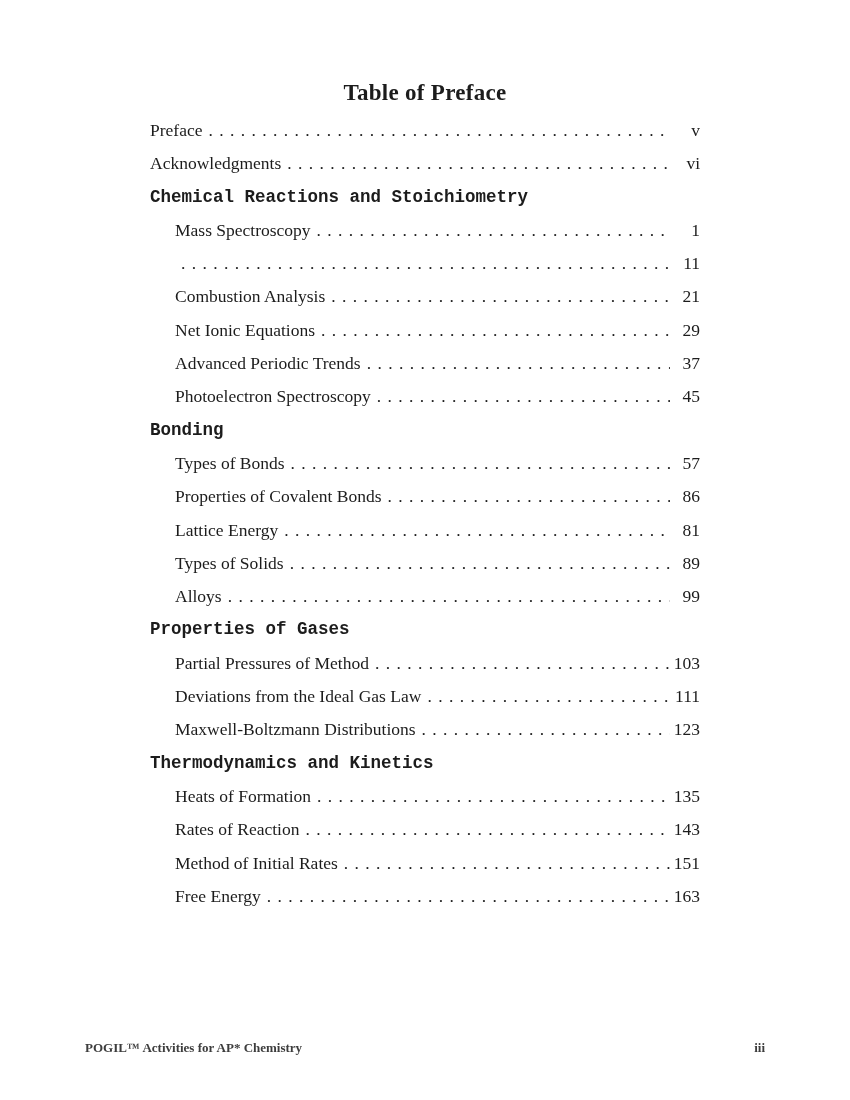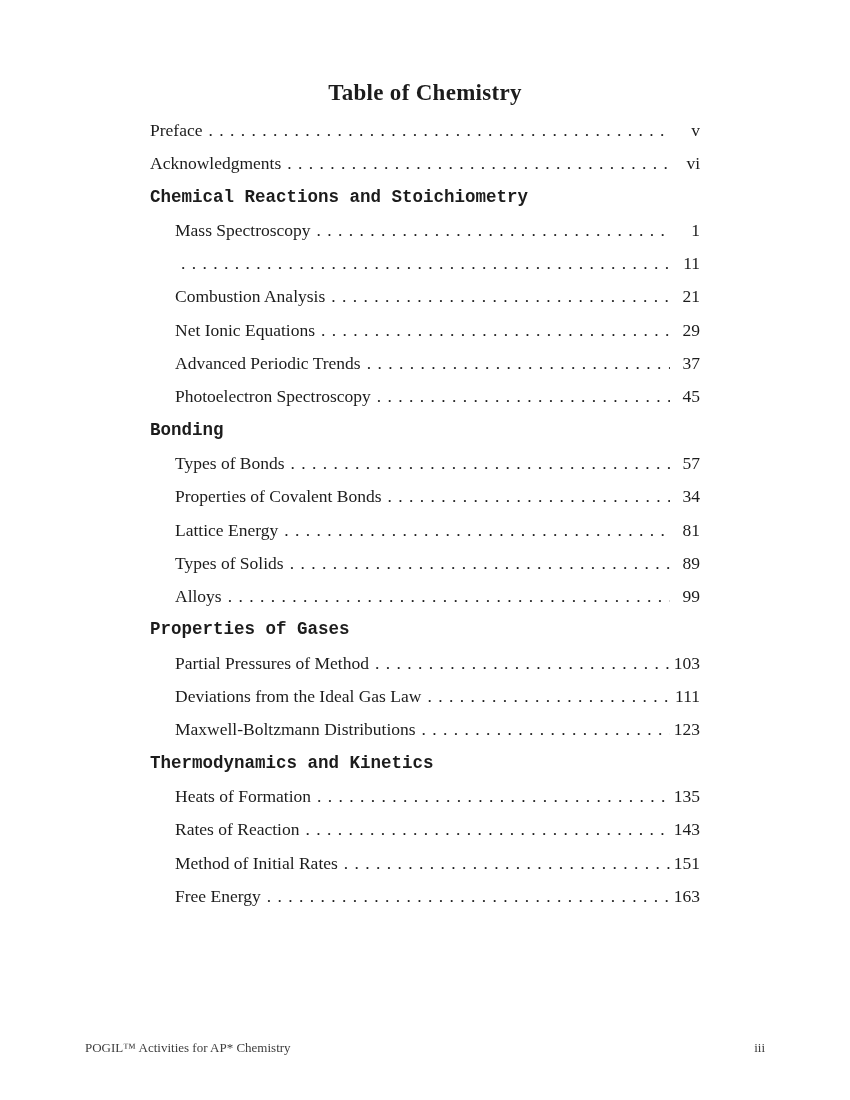--- a/index.html
+++ b/index.html
@@ -71,28 +71,29 @@
     position: absolute;
     top: 1039px;
     left: 85px;
     right: 85px;
     display: flex;
     justify-content: space-between;
     align-items: baseline;
     font-size: 13px;
     color: #3d3d3d;
     line-height: 18px;
+    font-weight: bold;
   }
 </style>
 </head>
 <body>
 
 <div class="page">
 
-  <h1 class="title">Table of Chemistry</h1>
+  <h1 class="title">Table of Preface</h1>
 
   <div class="toc" id="toc-list">
       <div class="toc-row">
         <span class="toc-label">Preface</span>
         <span class="dot-leader"></span>
         <span class="toc-page-num">v</span>
       </div>
       <div class="toc-row">
         <span class="toc-label">Acknowledgments</span>
         <span class="dot-leader"></span>
@@ -134,21 +135,21 @@
         <span class="toc-label">Bonding</span>
       </div>
       <div class="toc-row indent-1">
         <span class="toc-label">Types of Bonds</span>
         <span class="dot-leader"></span>
         <span class="toc-page-num">57</span>
       </div>
       <div class="toc-row indent-1">
         <span class="toc-label">Properties of Covalent Bonds</span>
         <span class="dot-leader"></span>
-        <span class="toc-page-num">34</span>
+        <span class="toc-page-num">86</span>
       </div>
       <div class="toc-row indent-1">
         <span class="toc-label">Lattice Energy</span>
         <span class="dot-leader"></span>
         <span class="toc-page-num">81</span>
       </div>
       <div class="toc-row indent-1">
         <span class="toc-label">Types of Solids</span>
         <span class="dot-leader"></span>
         <span class="toc-page-num">89</span>

